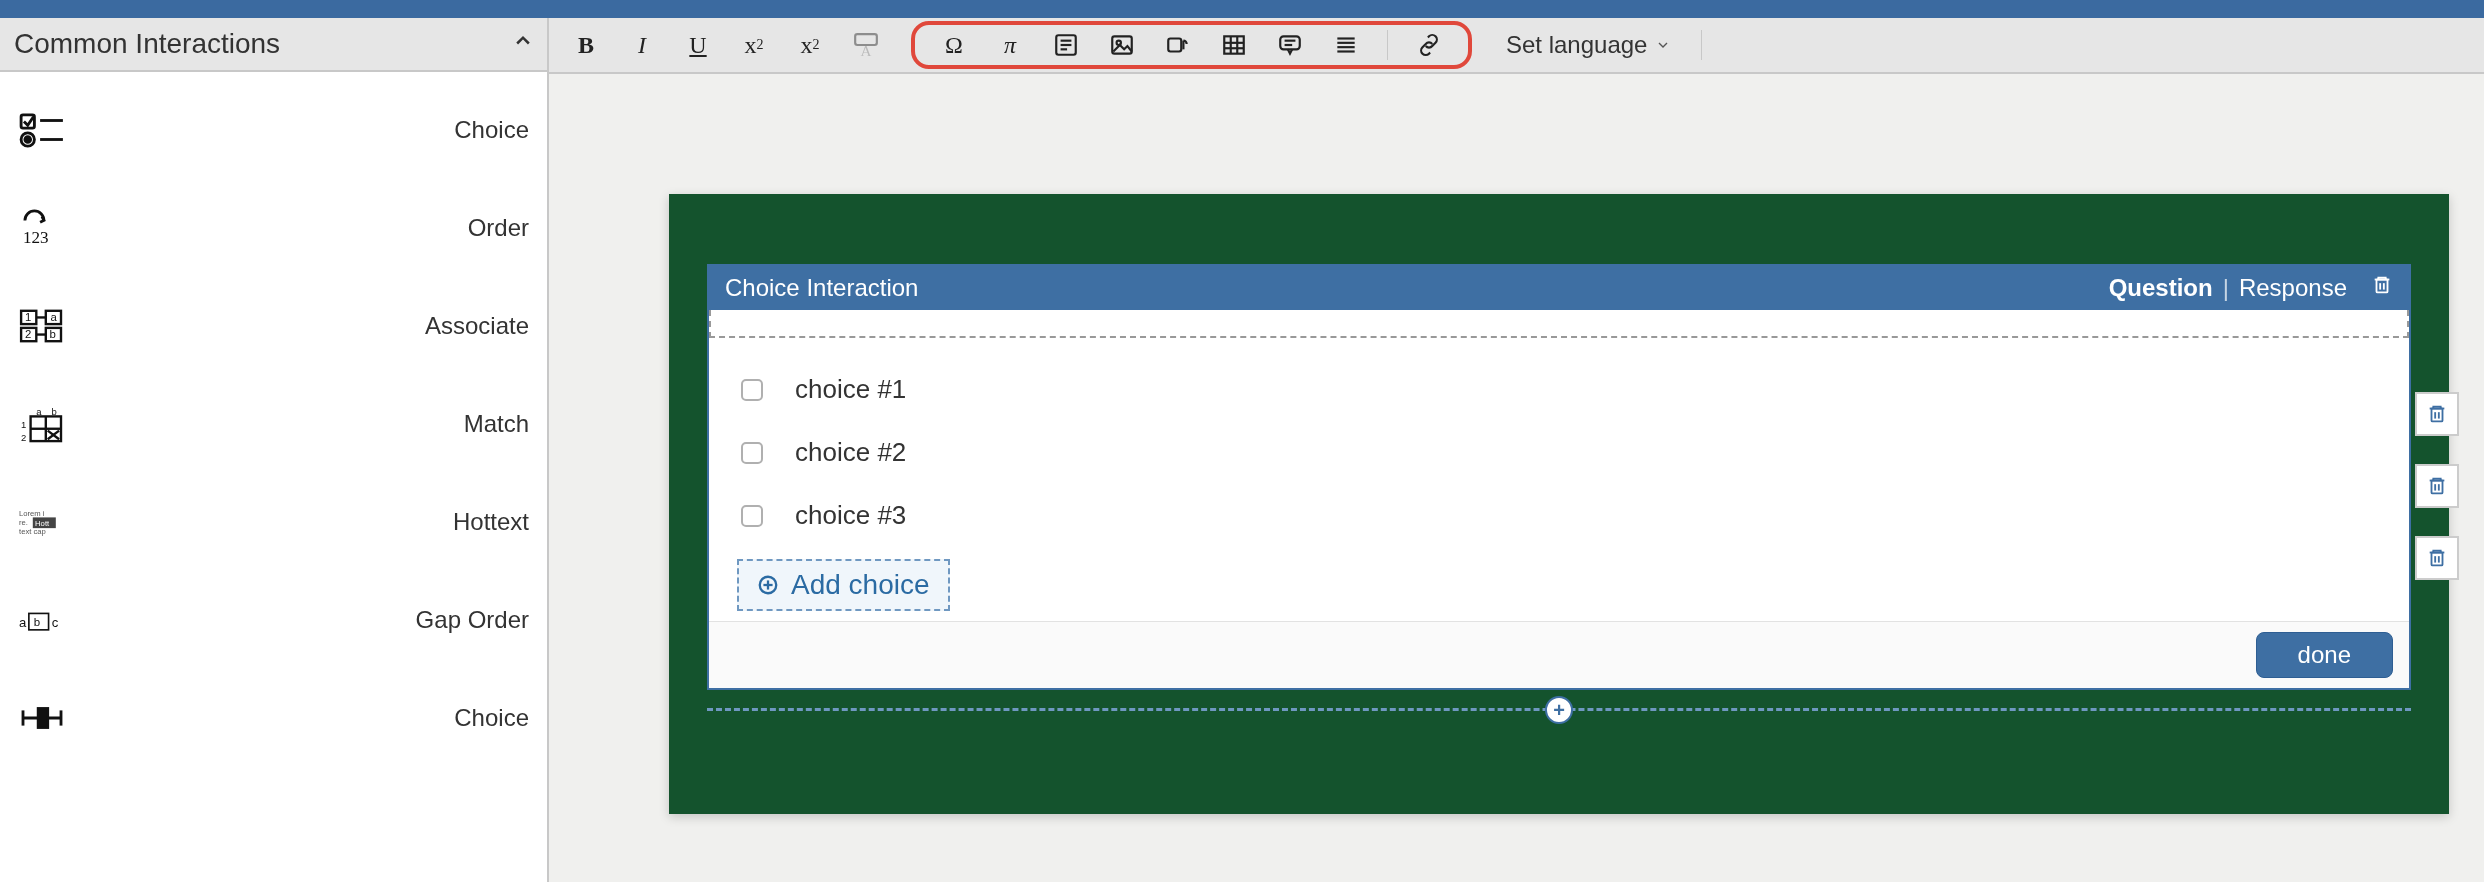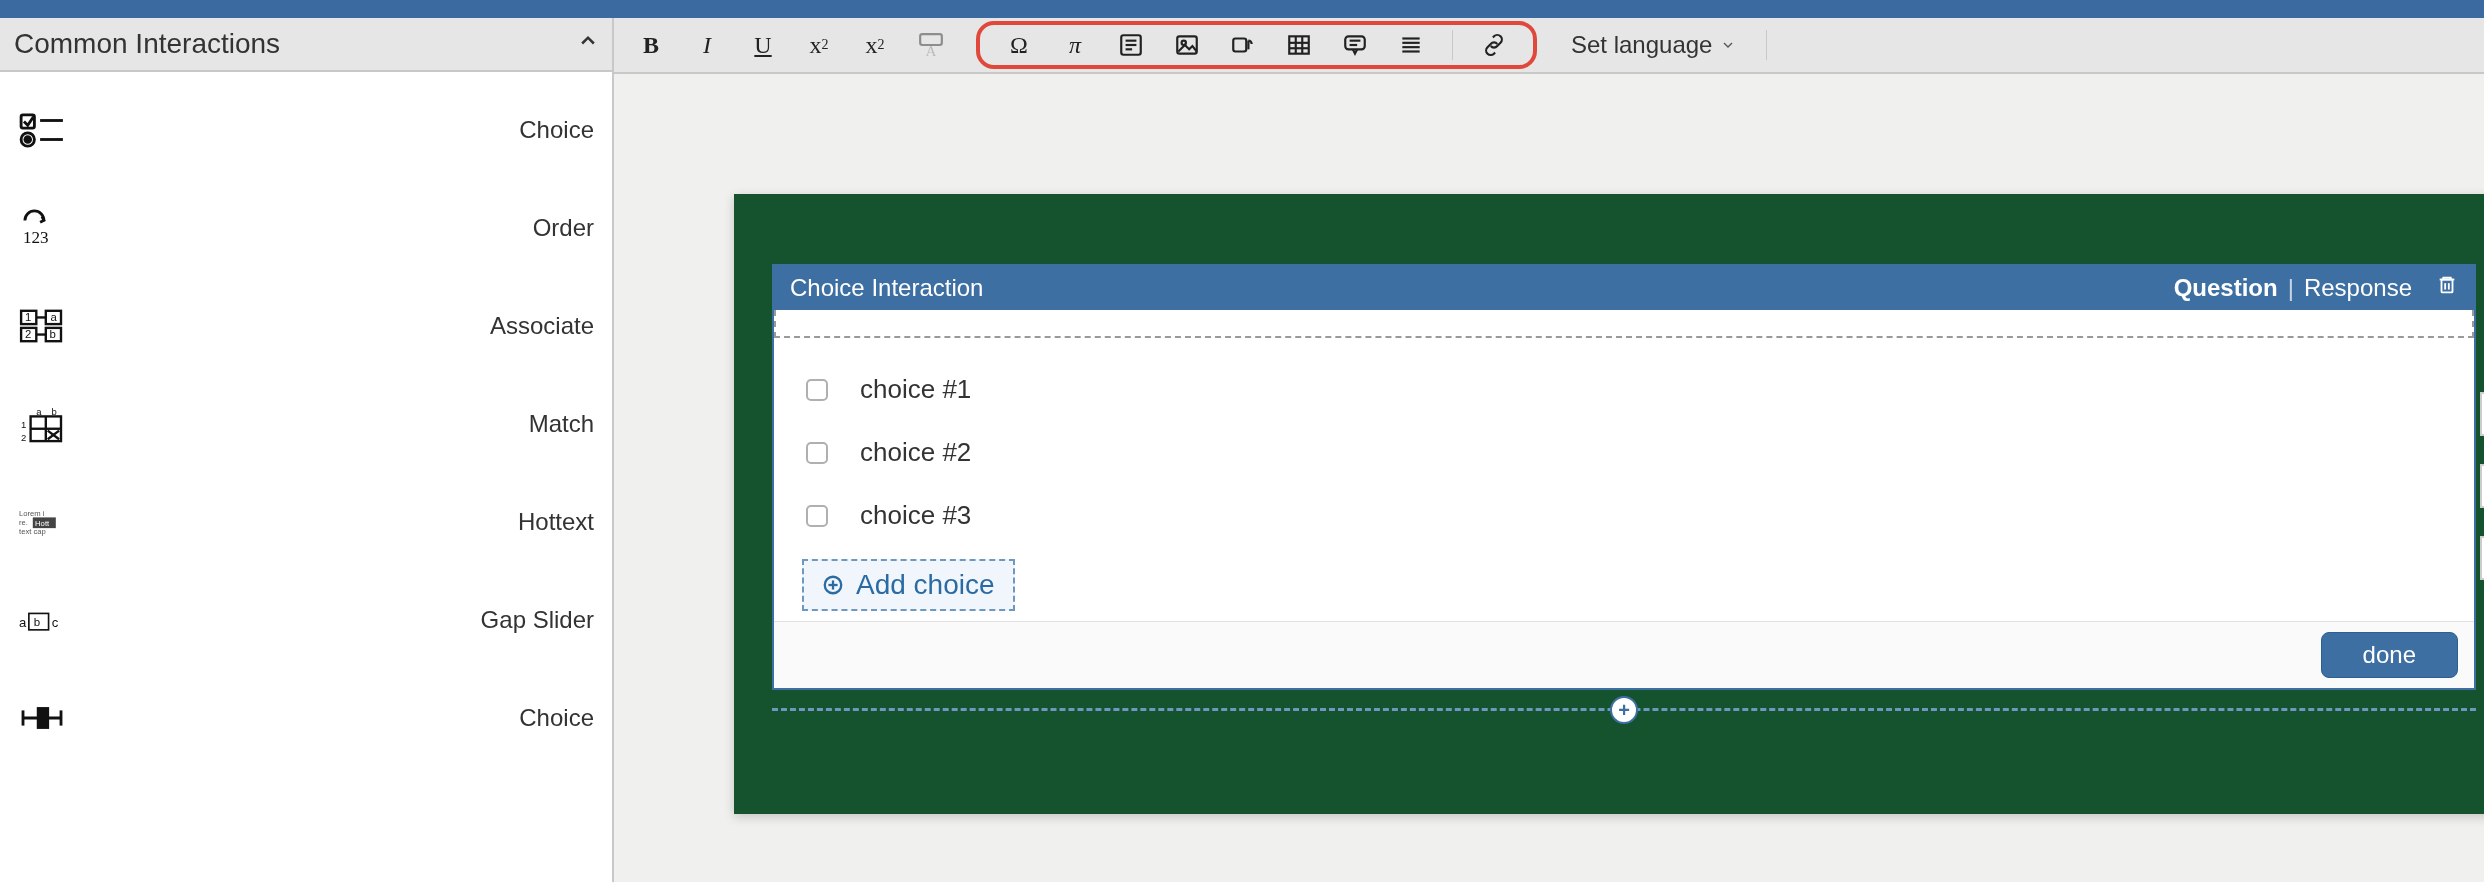--- a/index.html
+++ b/index.html
@@ -32,21 +32,21 @@
     width:100%;
   }
 
   .main{
     display:flex;
     height:864px;
   }
 
   
   .sidebar{
-    width:614px;
+    width:549px;
     height:100%;
     background:#fff;
     border-right:2px solid var(--border);
     display:flex;
     flex-direction:column;
     flex-shrink:0;
   }
   .sidebar-header{
     background:var(--sidebar-bg);
     border-bottom:2px solid var(--border);
@@ -360,21 +360,21 @@
 
       <div class="paletteitem">
         <span class="icon">
           <svg viewBox="0 0 56 40" fill="none" stroke="#111" stroke-width="2">
             <text x="0" y="28" font-size="16" fill="#111" stroke="none">a</text>
             <rect x="12" y="12" width="24" height="20"></rect>
             <text x="18" y="27" font-size="14" fill="#111" stroke="none">b</text>
             <text x="40" y="28" font-size="16" fill="#111" stroke="none">c</text>
           </svg>
         </span>
-        <span>Gap Slider</span>
+        <span>Gap Order</span>
       </div>
 
       <div class="paletteitem">
         <span class="icon">
           <svg viewBox="0 0 48 40" fill="none" stroke="#111" stroke-width="3">
             <line x1="4" y1="20" x2="44" y2="20"></line>
             <rect x="20" y="10" width="10" height="20" fill="#111"></rect>
             <line x1="4" y1="12" x2="4" y2="28"></line>
             <line x1="44" y1="12" x2="44" y2="28"></line>
           </svg>

